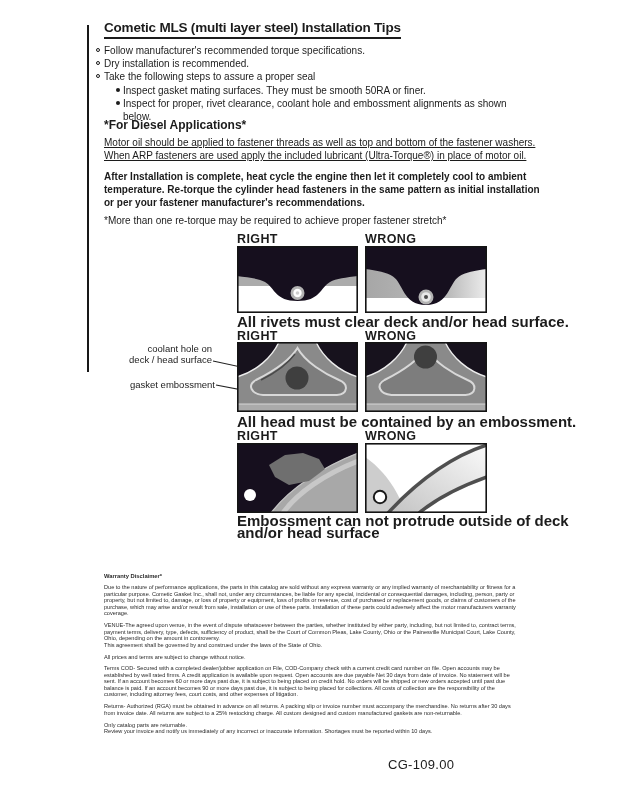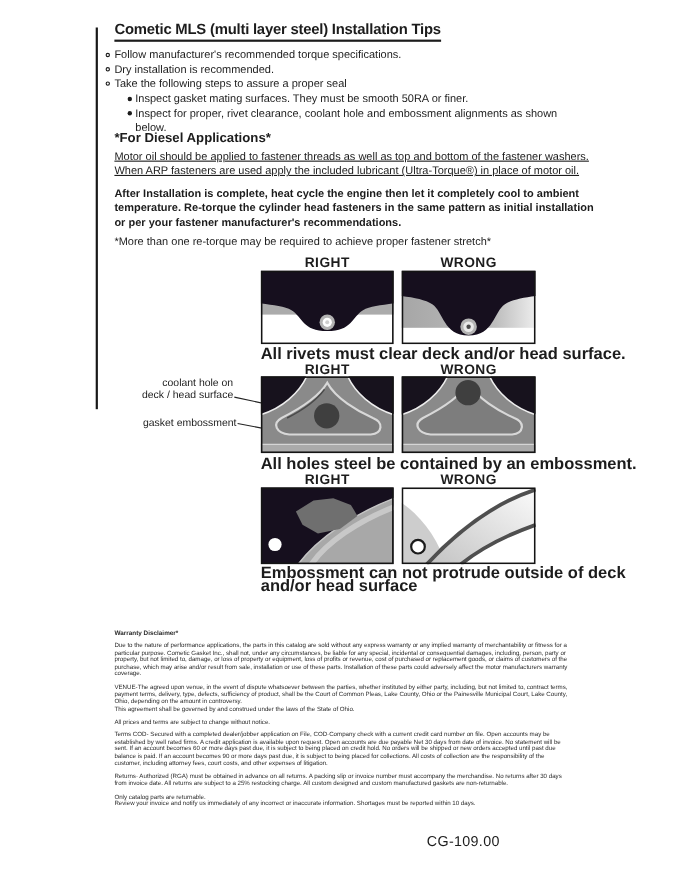--- a/index.html
+++ b/index.html
@@ -17,21 +17,21 @@
   .bullet-row { display:flex; align-items:flex-start; }
   .bullet-row.sub { margin-left:20px; }
   .marker-open { flex:none; width:4px; height:4px; border:1px solid #1c1c1c; border-radius:50%;
                  margin:4px 4px 0 0; }
   .marker-filled { flex:none; width:4px; height:4px; background:#1c1c1c; border-radius:50%;
                    margin:4px 3px 0 0; }
 
   .section-h { font-size:12px; font-weight:bold; }
   .body-text { font-size:10px; line-height:13.2px; width:436px; }
 
-  .fig-label { font-size:12.5px; font-weight:600; letter-spacing:0.4px; text-align:center; width:121px; }
+  .fig-label { font-size:12.5px; font-weight:600; letter-spacing:0.4px; width:121px; }
   .fig-caption { font-size:15px; font-weight:bold; line-height:12px; }
 
   .ann-label { font-size:9.5px; line-height:10.8px; text-align:right; }
 
   .legal { width:414px; font-size:5.6px; line-height:6.45px; color:#2b2b2b; }
   .legal .legal-h { font-weight:bold; font-size:5.8px; margin-bottom:5px; }
   .legal p { margin-bottom:5.5px; }
   .legal p.nogap { margin-bottom:0; }
 
   .footer { font-size:13px; letter-spacing:0.3px; }
@@ -153,21 +153,21 @@
       <path d="M0,0 H42 C35,15 20,29 0,35 Z" fill="#17121d"></path>
       <path d="M42,0 C35,15 20,29 0,35" fill="none" stroke="#ededed" stroke-width="1.4"></path>
       <path d="M122,0 H80 C87,15 102,29 122,35 Z" fill="#17121d"></path>
       <path d="M80,0 C87,15 102,29 122,35" fill="none" stroke="#ededed" stroke-width="1.4"></path>
       <path d="M61,6 C68.5,20 88.5,32 102.5,38 C112.5,42 111.5,52 100.5,53 L26.5,53 C14.5,52 10.5,43 19.5,38 C33.5,31 52.5,20 61,6 Z" fill="#7d7d7d" stroke="#d8d8d8" stroke-width="2"></path>
       <circle cx="60.5" cy="15" r="11.5" fill="#3f3f3f"></circle>
       <rect x="0.8" y="0.8" width="120.4" height="68.4" fill="none" stroke="#141414" stroke-width="1.6"></rect>
     </svg>
   </div>
 
-  <div class="abs fig-caption" style="left:237px; top:416px;">All holes steel be contained by an embossment.</div>
+  <div class="abs fig-caption" style="left:237px; top:416px;">All head must be contained by an embossment.</div>
 
   <div class="abs fig-label" style="left:237px; top:429px;">RIGHT</div>
   <div class="abs fig-label" style="left:365px; top:429px; width:122px;">WRONG</div>
 
   <div class="abs" style="left:237px; top:443px;">
     <svg width="121" height="70" viewBox="0 0 121 70">
       <rect width="121" height="70" fill="#160f1e"></rect>
       <path d="M121,10 C85,24 52,46 34,70 L121,70 Z" fill="#a8a8a8"></path>
       <path d="M121,18 C88,31 60,50 46,70" fill="none" stroke="#cfcfcf" stroke-width="5" opacity="0.8"></path>
       <path d="M121,10 C85,24 52,46 34,70" fill="none" stroke="#c4c4c4" stroke-width="1.3"></path>

